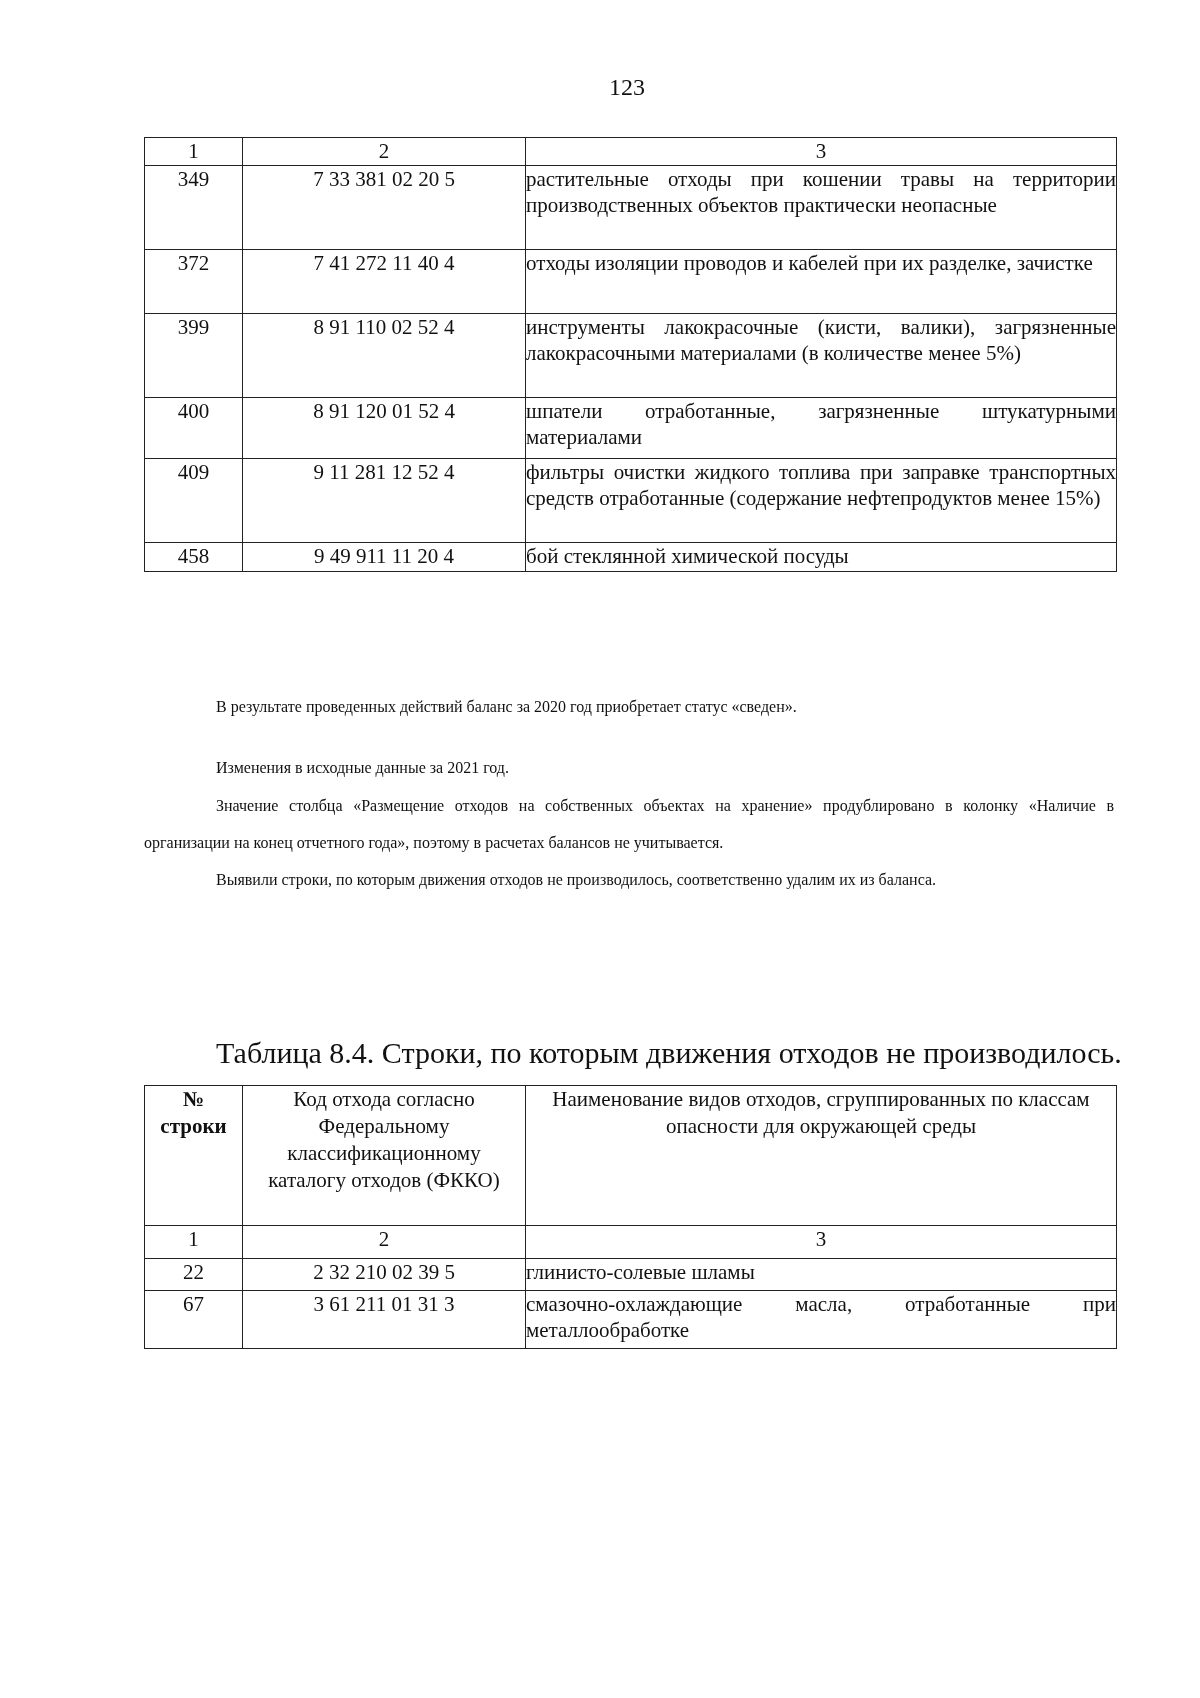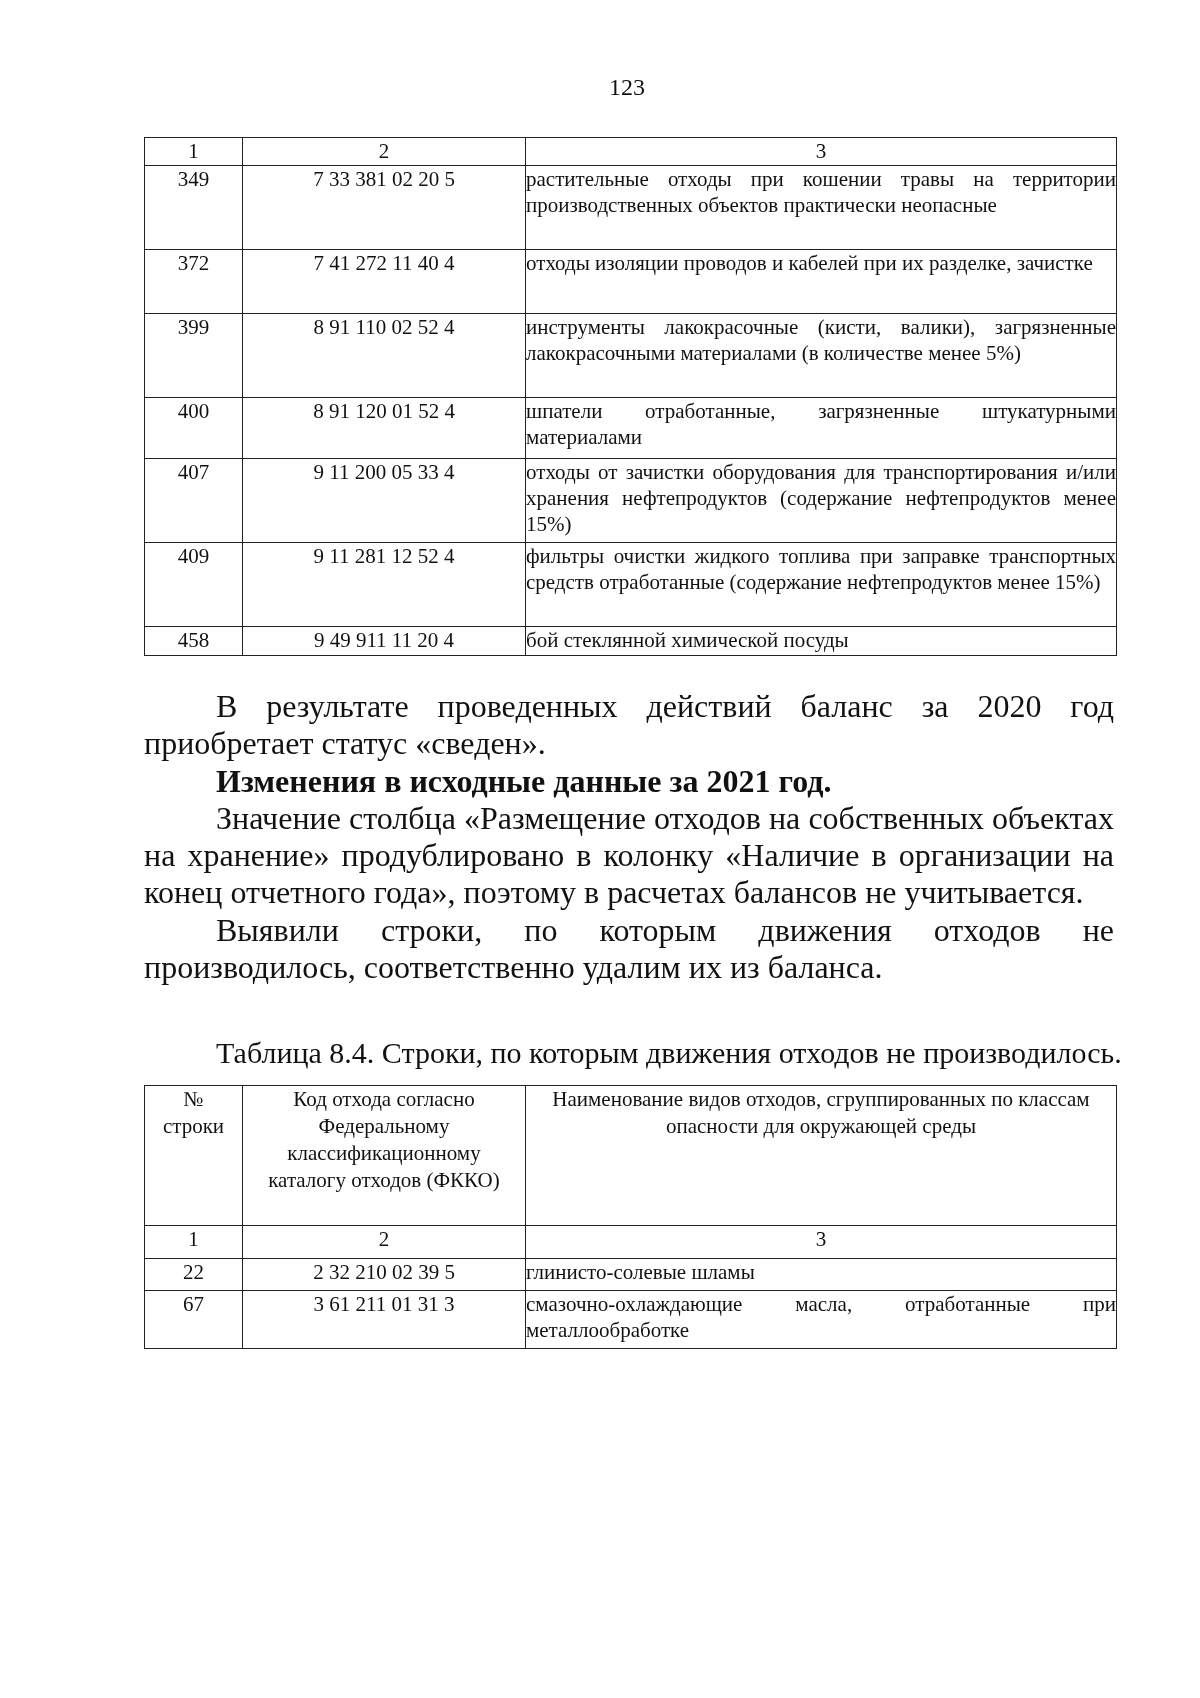--- a/index.html
+++ b/index.html
@@ -23,24 +23,24 @@
   table.doc-table col.c2 { width: 283px; }
   table.doc-table col.c3 { width: 591px; }
   td.num, td.code { text-align: center; padding-top: 1px; }
   td.name { text-align: justify; text-align-last: left; padding: 1px 10px 0 11px; margin-left: 48px; }
   td.colnum { text-align: center; }
   td.hdr { text-align: center; padding-top: 2px; line-height: 27px; }
   #table1 { top: 137px; }
   #table2 { top: 1085px; }
   .paragraphs {
     position: absolute; left: 144px; top: 688px; width: 970px;
-    font-size: 32px; line-height: 37.3px;
+    font-size: 16px; line-height: 37.3px;
   }
   .paragraphs p { margin: 0; text-align: justify; text-indent: 72px; }
-  .paragraphs p.bold { font-weight: bold; }
+  .paragraphs p.bold { font-weight: normal; margin-top: 24px; }
   .caption {
     position: absolute; left: 216px; top: 1036px; font-size: 30px; line-height: 34px;
   }
 </style>
 </head>
 <body>
 
 <div class="page-number">123</div>
 
 <table class="doc-table" id="table1">
@@ -69,25 +69,20 @@
     <td class="num">399</td>
     <td class="code">8 91 110 02 52 4</td>
     <td class="name">инструменты лакокрасочные (кисти, валики), загрязненные лакокрасочными материалами (в количестве менее 5%)</td>
   </tr>
   <tr style="height:61px">
     <td class="num">400</td>
     <td class="code">8 91 120 01 52 4</td>
     <td class="name">шпатели отработанные, загрязненные штукатурными материалами</td>
   </tr>
   <tr style="height:84px">
-    <td class="num">407</td>
-    <td class="code">9 11 200 05 33 4</td>
-    <td class="name">отходы от зачистки оборудования для транспортирования и/или хранения нефтепродуктов (содержание нефтепродуктов менее 15%)</td>
-  </tr>
-  <tr style="height:84px">
     <td class="num">409</td>
     <td class="code">9 11 281 12 52 4</td>
     <td class="name">фильтры очистки жидкого топлива при заправке транспортных средств отработанные (содержание нефтепродуктов менее 15%)</td>
   </tr>
   <tr style="height:29px">
     <td class="num">458</td>
     <td class="code">9 49 911 11 20 4</td>
     <td class="name">бой стеклянной химической посуды</td>
   </tr>
 </tbody>
@@ -103,21 +98,21 @@
 <div class="caption">Таблица 8.4. Строки, по которым движения отходов не производилось.</div>
 
 <table class="doc-table" id="table2">
   <colgroup>
       <col class="c1">
       <col class="c2">
       <col class="c3">
     </colgroup>
   <tbody>
       <tr style="height:140px">
-    <td class="hdr" style="padding-left:14px;padding-right:14px;">№ строки</td>
+    <td class="hdr" style="padding-left:14px;padding-right:14px;font-weight:bold;">№ строки</td>
     <td class="hdr" style="padding-left:24px;padding-right:24px;">Код отхода согласно Федеральному классификационному каталогу отходов (ФККО)</td>
     <td class="hdr" style="padding-left:18px;padding-right:18px;">Наименование видов отходов, сгруппированных по классам опасности для окружающей среды</td>
   </tr>
   <tr style="height:33px">
     <td class="colnum">1</td>
     <td class="colnum">2</td>
     <td class="colnum">3</td>
   </tr>
   <tr style="height:32px">
     <td class="num">22</td>

